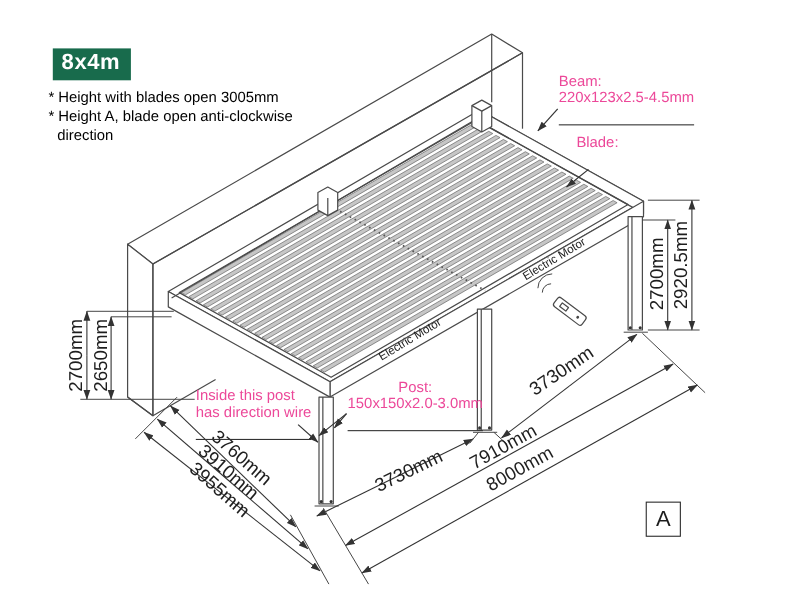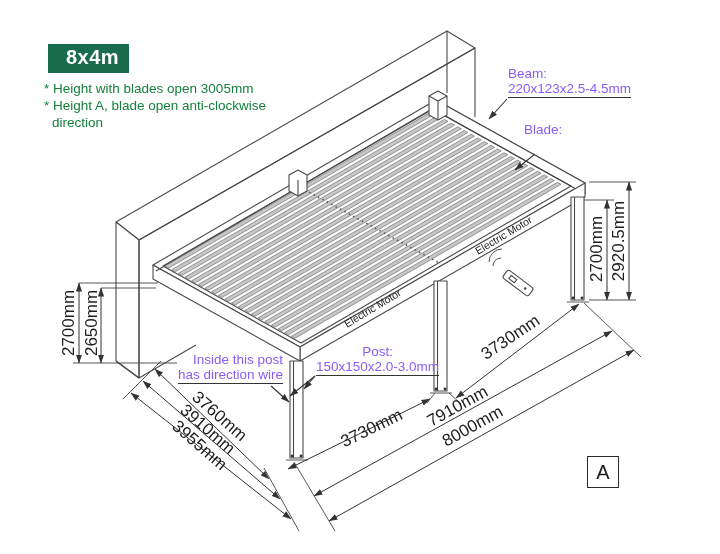--- a/index.html
+++ b/index.html
@@ -1,24 +1,24 @@
 <!DOCTYPE html>
 <html><head>
 <meta charset="utf-8">
 <style>
   html,body{margin:0;padding:0;background:#fff;}
   .stage{position:relative;width:720px;height:554px;background:#fff;overflow:hidden;
          font-family:"Liberation Sans",sans-serif;color:#1d1d1d;}
   .stage svg{position:absolute;left:0;top:0;}
-  .badge{position:absolute;left:48px;top:44px;padding:2px 10px 4px 18px;
+  .badge{position:absolute;left:48px;top:44px;padding:2px 10px 4px 8px;
          color:#fff;font-size:20px;font-weight:bold;letter-spacing:.5px;}
-  .notes{position:absolute;left:44px;top:80px;width:258px;font-size:13.5px;line-height:17px;color:#15803d;}
+  .notes{position:absolute;left:44px;top:80px;width:258px;font-size:13.5px;line-height:17px;color:#000000;}
   .notes div{padding-left:8px;text-indent:-8px;}
-  .callout{position:absolute;font-size:13.5px;line-height:15px;color:#8b5cf6;white-space:nowrap;}
-  .callout .u{display:inline-block;border-bottom:1.2px solid #333;padding-bottom:1px;}
+  .callout{position:absolute;font-size:13.5px;line-height:15px;color:#ec4899;white-space:nowrap;}
+  .callout .u{display:inline-block;border-bottom:1.2px solid #333;padding-bottom:17px;}
   .viewbox{position:absolute;left:587px;top:456px;width:30px;height:30px;border:1.6px solid #2b2b2b;
            display:flex;align-items:center;justify-content:center;font-size:20px;color:#1d1d1d;}
   .struct{stroke:#4a4a4a;stroke-width:1.1;fill:none;stroke-linejoin:round;}
   .facefill{fill:#ffffff;stroke:#4a4a4a;stroke-width:1.1;stroke-linejoin:round;}
   .louvre{fill:#c6c6c6;stroke:#5f5f5f;stroke-width:.6;}
   .dim{stroke:#333;stroke-width:1;fill:none;}
   .ext{stroke:#444;stroke-width:.9;fill:none;}
   .leader{stroke:#333;stroke-width:1.1;fill:none;}
   .dim-label{font-family:"Liberation Sans",sans-serif;font-size:17px;fill:#1e1e1e;
              text-anchor:middle;dominant-baseline:middle;}
@@ -198,21 +198,21 @@
     <div>Beam:</div>
     <span class="u">220x123x2.5-4.5mm</span>
   </div>
   <div class="callout" style="left:524px;top:122px;">
     <div>Blade:</div>
   </div>
   <div class="callout" style="left:316px;top:344px;text-align:center;">
     <div>Post:</div>
     <span class="u">150x150x2.0-3.0mm</span>
   </div>
-  <div class="callout" style="left:178px;top:352px;text-align:right;">
+  <div class="callout" style="left:178px;top:352px;">
     <div>Inside this post</div>
     <span class="u">has direction wire</span>
   </div>
 
   <div class="viewbox">
     <span>A</span>
   </div>
 </div>
 
 </body></html>

